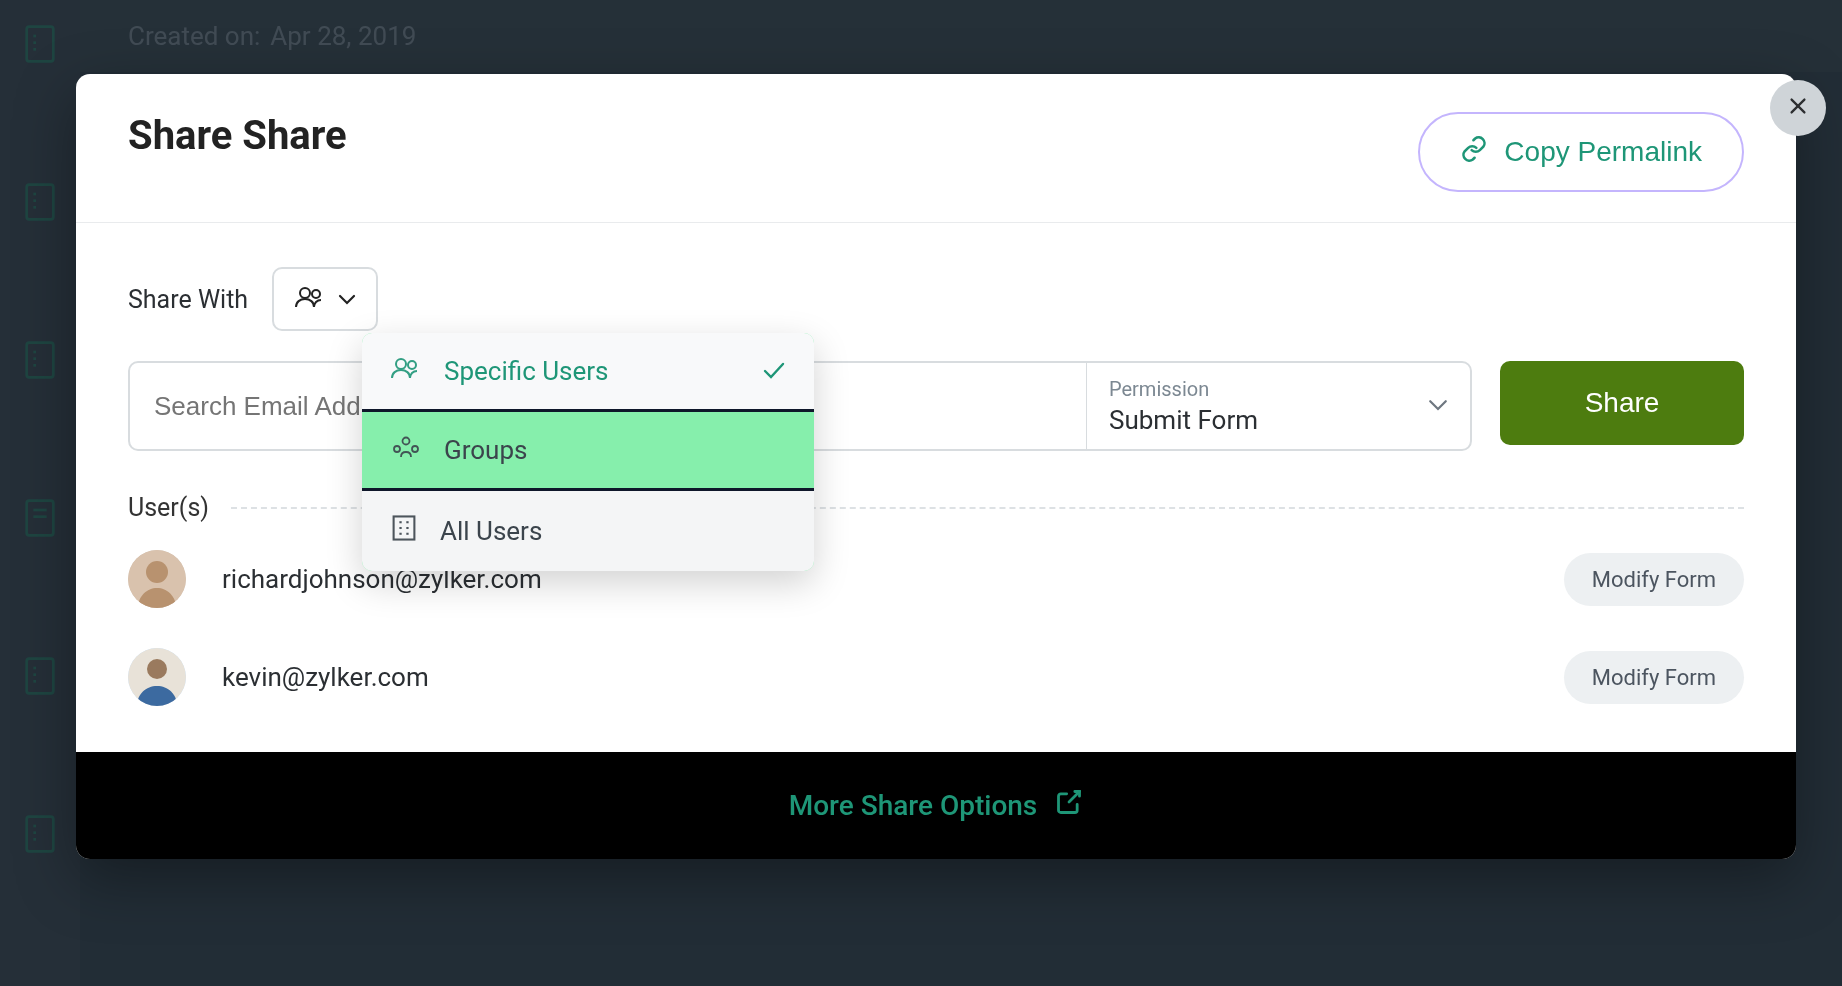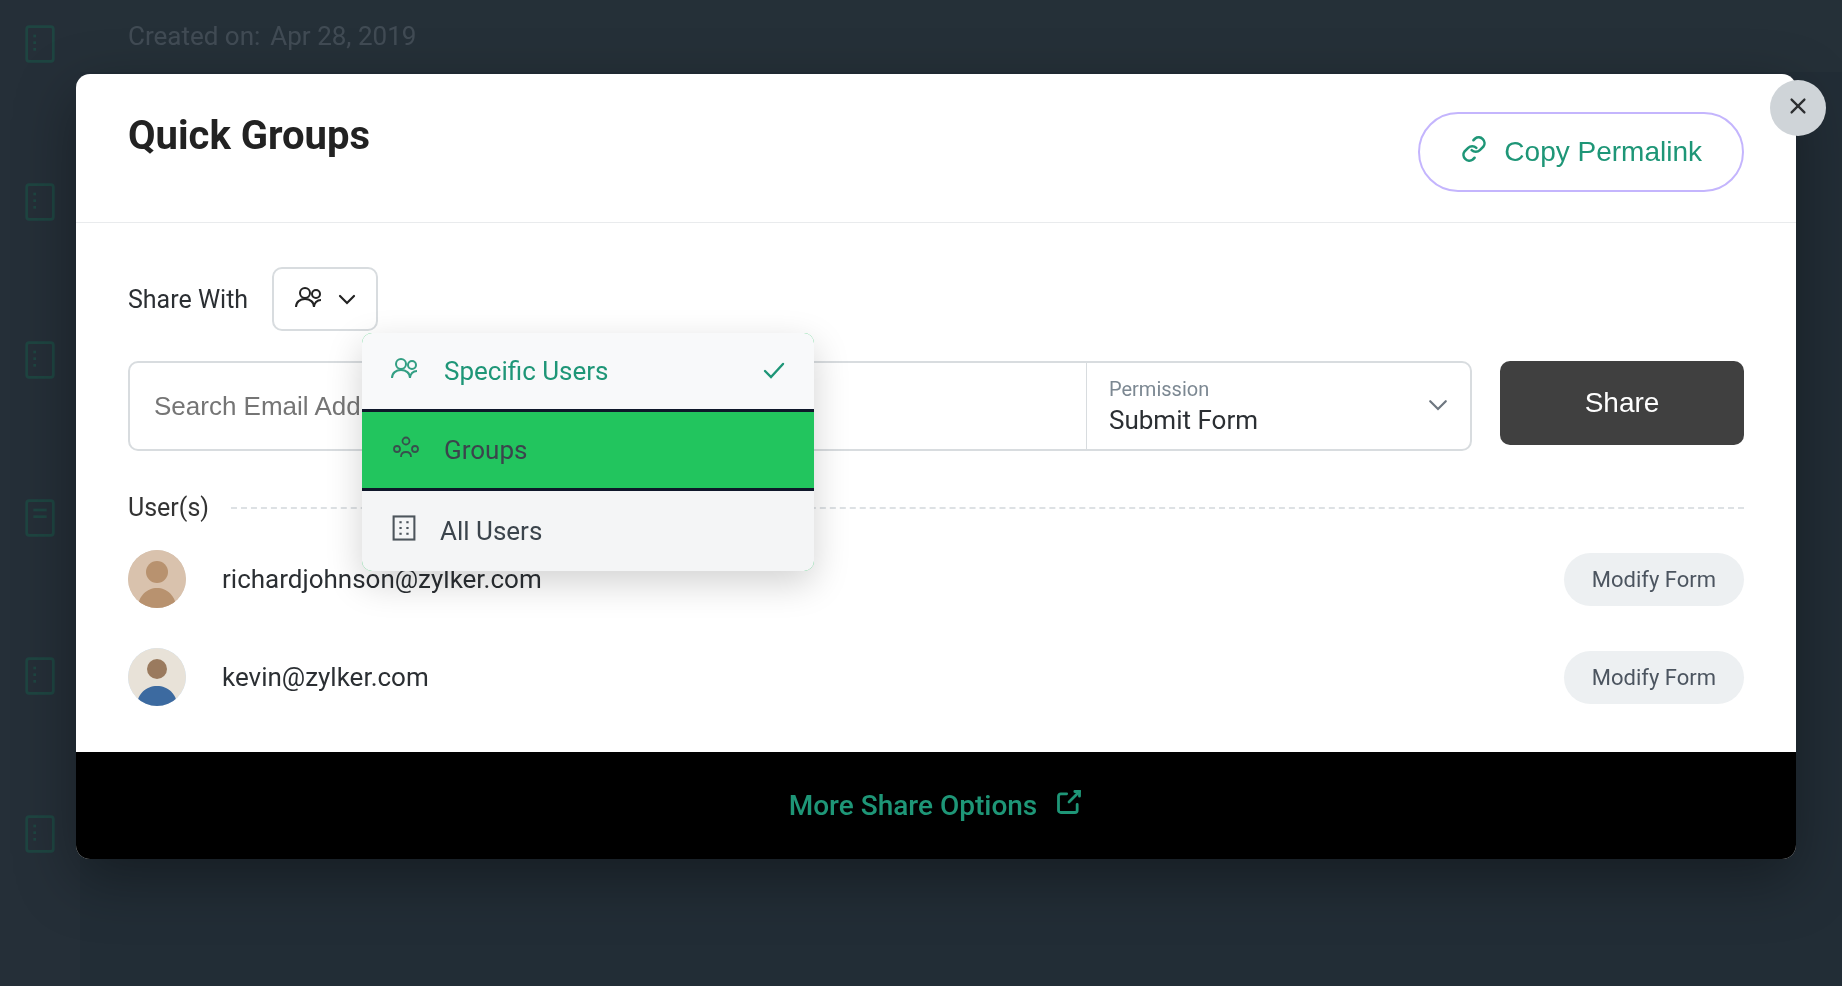--- a/index.html
+++ b/index.html
@@ -173,34 +173,34 @@
     right: 22px;
     top: 50%;
     transform: translateY(-50%);
     color: #6e7780;
   }
   .share-btn {
     width: 244px;
     height: 84px;
     border: none;
     border-radius: 10px;
-    background: #404040;
+    background: #4d7c0f;
     color: #fff;
     font-size: 28px;
     font-weight: 500;
     cursor: pointer;
   }
 
   
   .share-with-popover {
     position: absolute;
     left: 286px;
     top: 110px;
     width: 452px;
-    background: #22c55e;
+    background: #86efac;
     border-radius: 10px;
     box-shadow: 0 12px 36px rgba(0,0,0,0.18);
     z-index: 30;
     overflow: hidden;
   }
   .popover-item {
     display: flex;
     align-items: center;
     gap: 22px;
     padding: 22px 28px;
@@ -363,21 +363,21 @@
         <line x1="5" y1="5" x2="19" y2="19"></line>
         <line x1="19" y1="5" x2="5" y2="19"></line>
       </svg>
   </span>
 </div>
 
 <div class="modal">
 
   <div class="modal-header">
     <div class="modal-title-block">
-      <div class="modal-title">Quick Groups</div>
+      <div class="modal-title">Share Share</div>
     </div>
     <button class="copy-permalink-btn">
       <span>
         <svg width="28" height="28" viewBox="0 0 24 24" fill="none" stroke="currentColor" stroke-width="2.2" stroke-linecap="round">
             <path d="M10 13a5 5 0 0 0 7 0l3-3a5 5 0 0 0-7-7l-1.5 1.5"></path>
             <path d="M14 11a5 5 0 0 0-7 0l-3 3a5 5 0 0 0 7 7l1.5-1.5"></path>
           </svg>
       </span>
       <span>Copy Permalink</span>
     </button>

